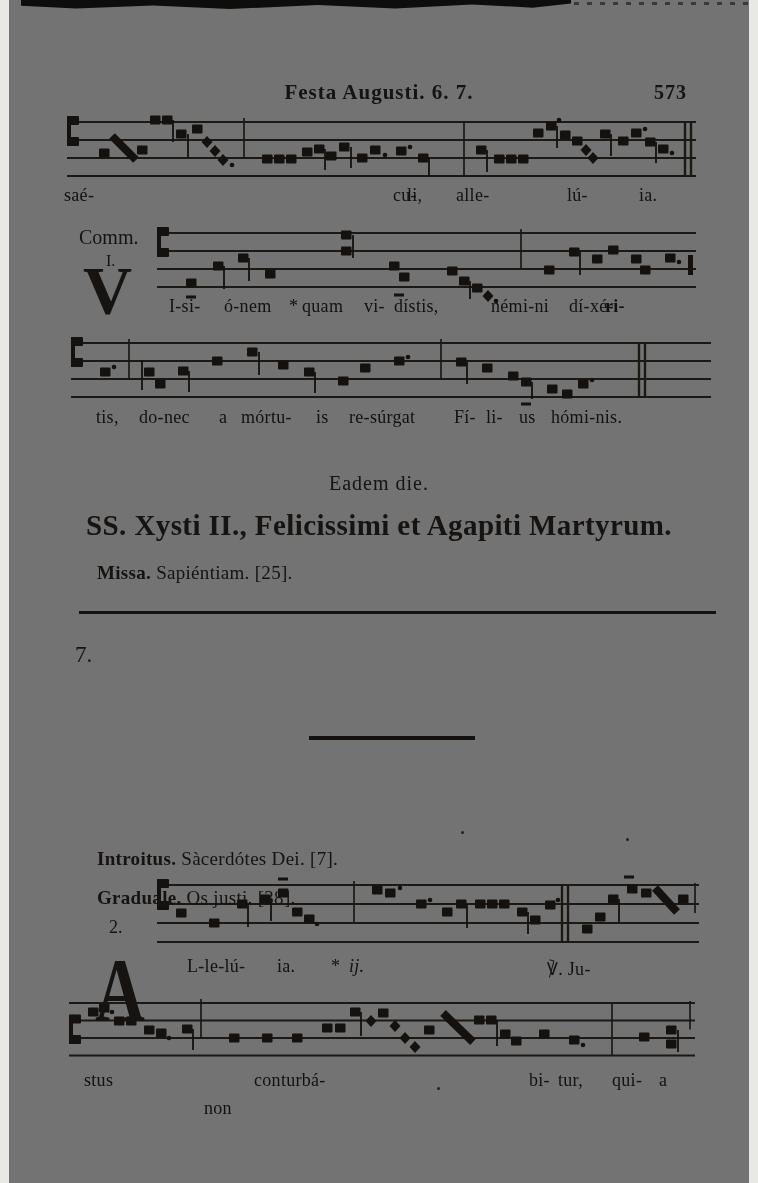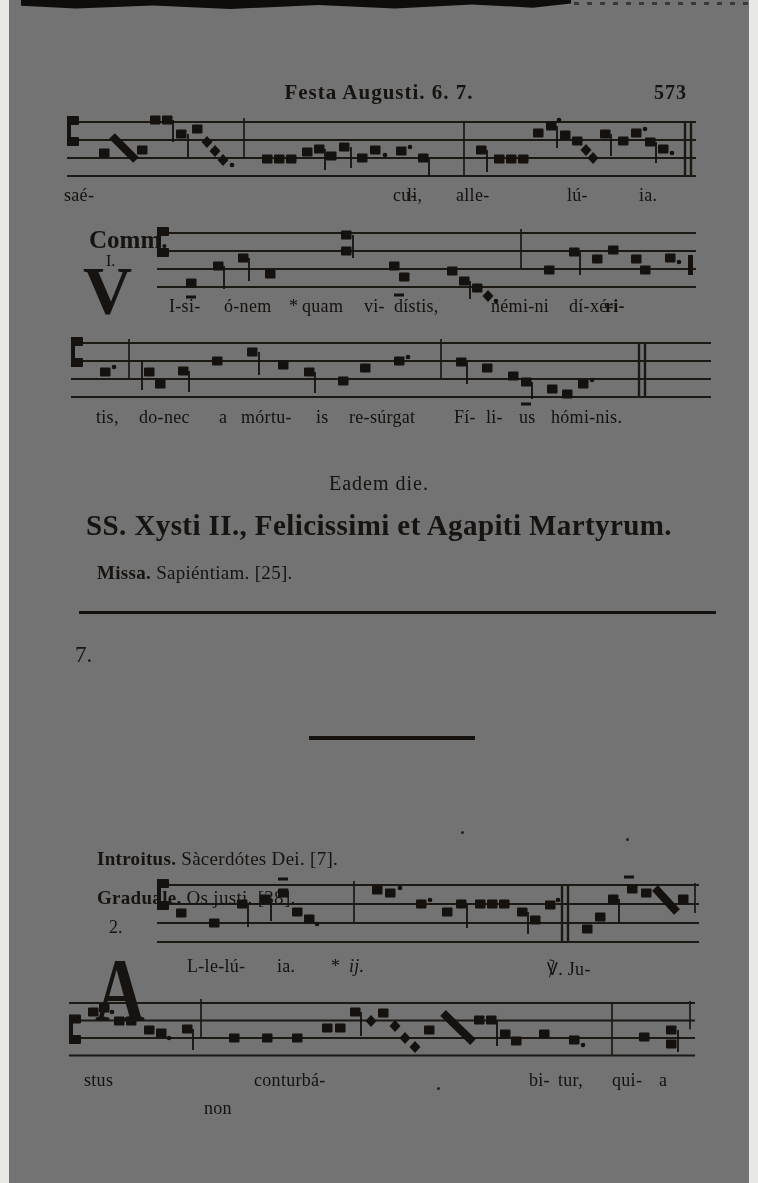--- a/index.html
+++ b/index.html
@@ -12,21 +12,21 @@
   
   .scanband{position:absolute;left:12px;top:0;width:550px;height:9px;background:#0e0d0b;
     clip-path:polygon(0 0,100% 0,100% 40%,93% 85%,82% 50%,68% 95%,54% 55%,38% 100%,24% 60%,10% 95%,0 65%);}
   .scandash{position:absolute;left:565px;top:2px;width:175px;height:3px;
     background:repeating-linear-gradient(90deg,#2b2a27 0 5px,transparent 5px 13px);opacity:.8;}
   .speck{position:absolute;width:3px;height:3px;background:#24211d;border-radius:50%;}
   
   .header-title{left:0;right:0;text-align:center;top:80px;font-size:21px;font-weight:bold;letter-spacing:1px;}
   .page-number{left:645px;top:81px;font-size:20px;font-weight:bold;letter-spacing:1px;}
   
-  .comm-label{left:80px;top:226px;font-size:25px;font-weight:bold;}
+  .comm-label{left:70px;top:226px;font-size:20px;font-weight:normal;}
   .mode-1{left:97px;top:252px;font-size:16px;}
   .initial{font-weight:bold;line-height:1;transform-origin:left top;}
   .initial-v{left:74px;top:256px;font-size:68px;}
   .initial-a{left:86px;top:944px;font-size:92px;transform:scaleX(.75);}
   .mode-2{left:100px;top:917px;font-size:18px;}
   
   .eadem-1{left:0;right:0;text-align:center;top:472px;font-size:20px;letter-spacing:1px;}
   .heading-1{left:0;right:0;text-align:center;top:509px;font-size:29px;font-weight:bold;letter-spacing:.4px;}
   .rubric{font-size:19px;letter-spacing:.3px;}
   .rubric .b{font-weight:bold;}

